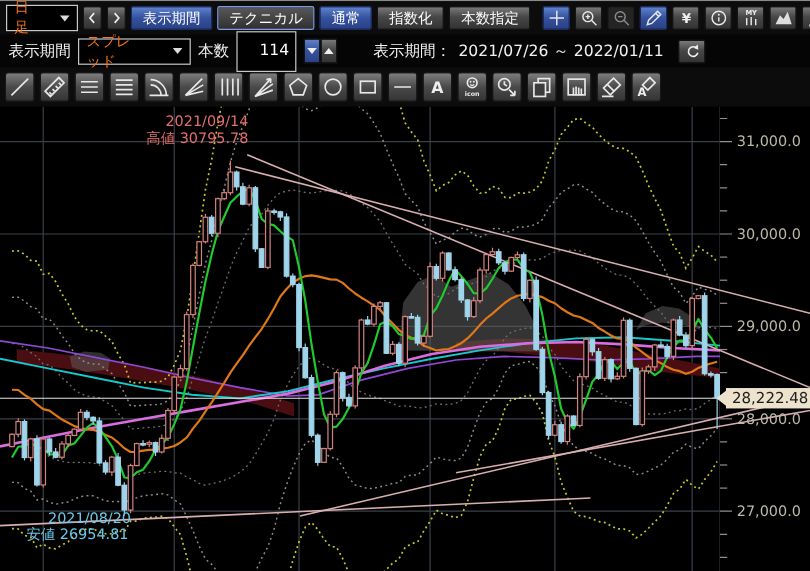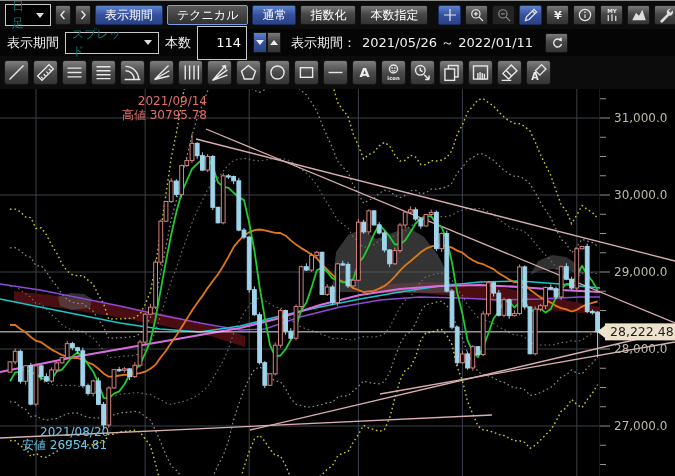--- a/index.html
+++ b/index.html
@@ -2,22 +2,22 @@
 <html><head>
 <meta charset="utf-8">
 <style>
   html,body{margin:0;padding:0;background:#000;}
   .app{width:675px;height:476px;background:#000;font-family:"DejaVu Sans",sans-serif;
        position:relative;border-top:1px solid #8a8a8a;box-sizing:border-box;overflow:hidden;}
   .row1{height:28px;display:flex;align-items:center;padding:0 5px;gap:4px;background:#0c0c0c;}
   .row2{height:27px;display:flex;align-items:center;gap:6px;padding:0 7px;background:#050505;
         color:#eee;font-size:13px;}
   .row3{height:33px;display:flex;align-items:center;gap:4px;padding:0 4px;background:#0c0c0c;}
-  .sel{height:20px;background:#000;border:1px solid #c8c8c8;color:#0f766e;font-size:12px;
-       display:flex;align-items:center;padding:0 6px;gap:12px;cursor:default;}
+  .sel{height:20px;background:#000;border:1px solid #c8c8c8;color:#f97316;font-size:12px;
+       display:flex;align-items:center;padding:0 6px;gap:26px;cursor:default;}
   .sel .caret{width:0;height:0;border-left:4px solid transparent;border-right:4px solid transparent;
        border-top:5px solid #ddd;margin-left:auto;}
   .btn{height:20px;border-radius:2px;border:1px solid #141414;box-sizing:border-box;
        background:linear-gradient(#7a7a7a,#474747 45%,#333);color:#fff;font-size:12px;
        display:flex;align-items:center;justify-content:center;padding:0 9px;white-space:nowrap;cursor:default;}
   .btn.blue{background:linear-gradient(#5f82cc,#35519d 50%,#2a4186);border-color:#1b2d60;}
   .btn.outline{background:linear-gradient(#585858,#303030);border:1px solid #7d9ce8;}
   .btn.disabled{background:#242424;border-color:#101010;}
   .icon-btn{width:23px;padding:0;}
   .nav-btn{width:21px;padding:0;}
@@ -129,22 +129,22 @@
     <span class="lbl">本数</span>
     <input class="input" readonly="" value="114" style="">
     <div class="spinbox">
       <div class="spin down">
           <span class="tri-down"></span>
         </div>
       <div class="spin up">
           <span class="tri-up"></span>
         </div>
     </div>
-    <span class="lbl" style="margin-left:4px">表示期間：</span>
-    <span class="lbl">2021/05/26 ～ 2022/01/11</span>
+    <span class="lbl" style="margin-left:24px">表示期間：</span>
+    <span class="lbl">2021/07/26 ～ 2022/01/11</span>
     <button class="btn icon-btn" style="margin-left:6px">
       <svg width="16" height="16" viewBox="0 0 24 24">
         <path d="M17.5 8 a6 6 0 1 0 1.3 5.5" fill="none" stroke="#eee" stroke-width="2"></path>
         <polygon points="18.8,3.2 19.3,9.6 13.6,7.2" fill="#eee"></polygon>
       </svg>
     </button>
   </div>
 
   <div class="row3" id="tools">
       <button class="tool">

